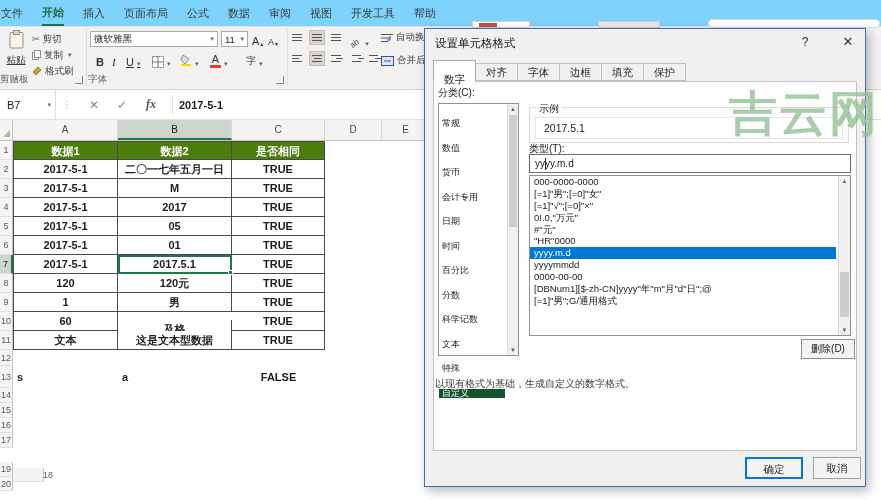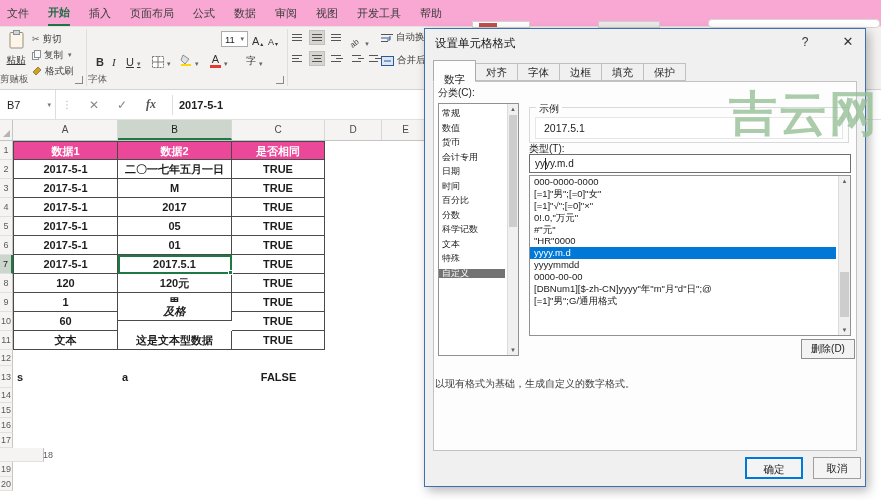--- a/index.html
+++ b/index.html
@@ -1,22 +1,22 @@
 <!DOCTYPE html>
 <html><head>
 <meta charset="utf-8">
 <style>
   html,body{margin:0;padding:0;background:#fff;}
   #app{position:relative;width:881px;height:500px;overflow:hidden;
        font-family:"Liberation Sans",sans-serif;background:#fff;color:#222;}
   #app *{box-sizing:border-box;}
 
   
-  .tabbar{position:absolute;left:0;top:0;width:881px;height:27px;background:#f9a8d4;
-          border-bottom:1px solid #e4e1df;display:flex;align-items:center;gap:19px;padding-left:7px;}
+  .tabbar{position:absolute;left:0;top:0;width:881px;height:27px;background:#7dd3fc;
+          border-bottom:1px solid #e4e1df;display:flex;align-items:center;gap:19px;padding-left:1px;}
   .rtab{font-size:11px;color:#3b3b3b;white-space:nowrap;line-height:24px;}
   .rtab.active{color:#1e6b43;font-weight:bold;border-bottom:2px solid #217346;}
 
   
   .ribbon{position:absolute;left:0;top:27px;width:881px;height:63px;background:#f3f2f1;
           border-bottom:1px solid #d5d2cf;}
   .grp{position:absolute;top:0;height:61px;}
   .gdiv{position:absolute;top:2px;width:1px;height:57px;background:#e0ddda;}
   .glabel{position:absolute;bottom:2px;left:0;right:0;text-align:left;font-size:9.5px;color:#605e5c;}
   .lnch{position:absolute;right:3px;bottom:4px;width:8px;height:8px;
@@ -59,21 +59,21 @@
         line-height:20px;border-right:1px solid #d8d8d8;}
   .chdr.selhdr{background:#ccd6cc;border-bottom:2px solid #1e7a45;color:#1a1a1a;}
   .corner{position:absolute;left:0;top:0;width:13px;height:20px;border-right:1px solid #c5c5c5;}
   .corner:after{content:"";position:absolute;right:2px;bottom:3px;width:0;height:0;
         border-left:7px solid transparent;border-bottom:7px solid #b7b5b3;}
   .rhdr{position:absolute;left:0;width:13px;background:#f5f4f3;border-right:1px solid #c5c5c5;
         border-bottom:1px solid #e0e0e0;font-size:9px;color:#5a5a5a;text-align:center;}
   .rhdr.selhdr{background:#ccd6cc;border-right:2px solid #1e7a45;color:#1a1a1a;}
   .cell{position:absolute;font-size:11px;font-weight:bold;color:#1d1d1d;text-align:center;
         overflow:hidden;white-space:nowrap;background:#fff;}
-  .cell.hdrcell{background:#ec4899;color:#fff;}
+  .cell.hdrcell{background:#4d7c0f;color:#fff;}
   .cell.loose{background:transparent;}
   .cell.alignl{text-align:left;padding-left:4px;}
   .selcell{position:absolute;border:2px solid #1e7a45;z-index:5;pointer-events:none;}
   .selcell .handle{position:absolute;right:-3px;bottom:-3px;width:5px;height:5px;background:#1e7a45;
         border:1px solid #fff;}
 
   
   .sliver{position:absolute;z-index:1;}
 
   
@@ -87,22 +87,22 @@
         background:#f0f0f0;border:1px solid #c0c0c0;border-left:none;}
   .dtab:first-child{border-left:1px solid #c0c0c0;}
   .dtab.active{height:22px;margin-top:0;padding-top:12px;background:#fdfdfd;border:1px solid #ababab;
         border-bottom:1px solid #fdfdfd;position:relative;z-index:3;}
   .dpage{position:absolute;left:8px;top:52px;width:424px;height:370px;background:#fdfdfd;
         border:1px solid #c3c3c3;z-index:2;}
   .catlabel{position:absolute;left:13px;top:57px;font-size:10px;color:#1a1a1a;z-index:3;}
   .catlist{position:absolute;left:13px;top:74px;width:81px;height:253px;background:#fff;
         border:1px solid #919191;z-index:3;}
   .citem{height:9.5px;line-height:9.5px;font-size:9px;padding-left:3px;color:#1a1a1a;
-        width:66px;margin-top:5px;white-space:nowrap;overflow:hidden;}
-  .citem.sel{background:#737373;color:#fff;}
+        width:66px;margin-top:15px;white-space:nowrap;overflow:hidden;}
+  .citem.sel{background:#14532d;color:#fff;}
   .vsb{position:absolute;top:0;right:0;width:11px;height:100%;background:#f0f0f0;border-left:1px solid #dcdcdc;}
   .vsb .up,.vsb .dn{position:absolute;left:0;width:100%;text-align:center;font-size:6px;color:#606060;height:10px;line-height:10px;}
   .vsb .up{top:0;} .vsb .dn{bottom:0;}
   .vsb .thumb{position:absolute;left:1px;width:8px;background:#cdcdcd;}
   .sgroup{position:absolute;left:104px;top:78px;width:320px;height:36px;border:1px solid #d9d9d9;z-index:3;}
   .sgroup .legend{position:absolute;left:6px;top:-6px;background:#fdfdfd;padding:0 3px;font-size:10px;color:#1a1a1a;}
   .samplebox{position:absolute;left:5px;top:9px;width:308px;height:22px;background:#fff;
         border:1px solid #e6e6e6;font-size:10.5px;color:#1a1a1a;line-height:20px;padding-left:8px;}
   .typelabel{position:absolute;left:104px;top:113px;font-size:10px;color:#1a1a1a;z-index:3;}
   .typeinput{position:absolute;left:104px;top:125px;width:322px;height:19px;background:#fff;
@@ -171,20 +171,24 @@
             <path d="M1 6 L6 1 L9 4 L4 9 Z" fill="#c9a227" stroke="#8a6d1f" stroke-width="0.8"></path>
           </svg>
         <span>格式刷</span>
       </div>
       <div class="glabel">剪贴板</div>
       <div class="lnch"></div>
     </div>
     <div class="gdiv" style="left:86px"></div>
 
     <div class="grp" style="left:88px;width:199px">
+      <div class="combob" style="left:2px;top:4px;width:128px;height:16px">
+        <span>微软雅黑</span>
+        <span class="dd">▾</span>
+      </div>
       <div class="combob" style="left:133px;top:4px;width:27px;height:16px">
         <span>11</span>
         <span class="dd">▾</span>
       </div>
       <div class="fbtn" style="left:164px;top:3px">
         <span>A</span>
           <sup style="font-size:6px">▴</sup>
       </div>
       <div class="fbtn" style="left:180px;top:3px">
         <span style="font-size:9px">A</span>
@@ -332,21 +336,21 @@
       <div class="rhdr" style="top: 274px; height: 19px; line-height: 19px;">8</div>
       <div class="rhdr" style="top: 293px; height: 19px; line-height: 19px;">9</div>
       <div class="rhdr" style="top: 312px; height: 19px; line-height: 19px;">10</div>
       <div class="rhdr" style="top: 331px; height: 19px; line-height: 19px;">11</div>
       <div class="rhdr" style="top: 350px; height: 16px; line-height: 16px;">12</div>
       <div class="rhdr" style="top: 366px; height: 22px; line-height: 22px;">13</div>
       <div class="rhdr" style="top: 388px; height: 15px; line-height: 15px;">14</div>
       <div class="rhdr" style="top: 403px; height: 15px; line-height: 15px;">15</div>
       <div class="rhdr" style="top: 418px; height: 15px; line-height: 15px;">16</div>
       <div class="rhdr" style="top: 433px; height: 15px; line-height: 15px;">17</div>
-      <div class="rhdr" style="top: 448px; height: 14px; line-height: 14px; padding-left: 43px;">18</div>
+      <div class="rhdr" style="top: 468px; height: 14px; line-height: 14px; padding-left: 43px;">18</div>
       <div class="rhdr" style="top: 462px; height: 15px; line-height: 15px;">19</div>
       <div class="rhdr" style="top: 477px; height: 14px; line-height: 14px;">20</div>
       <div class="cell hdrcell" style="left: 13px; top: 141px; width: 105px; height: 19px; line-height: 19px; border-width: 1px; border-style: solid; border-color: rgb(74, 74, 74);">数据1</div>
       <div class="cell hdrcell" style="left: 118px; top: 141px; width: 114px; height: 19px; line-height: 19px; border-right: 1px solid rgb(74, 74, 74); border-bottom: 1px solid rgb(74, 74, 74); border-top: 1px solid rgb(74, 74, 74);">数据2</div>
       <div class="cell hdrcell" style="left: 232px; top: 141px; width: 93px; height: 19px; line-height: 19px; border-right: 1px solid rgb(74, 74, 74); border-bottom: 1px solid rgb(74, 74, 74); border-top: 1px solid rgb(74, 74, 74);">是否相同</div>
       <div class="cell" style="left: 13px; top: 160px; width: 105px; height: 19px; line-height: 19px; border-right: 1px solid rgb(74, 74, 74); border-bottom: 1px solid rgb(74, 74, 74); border-left: 1px solid rgb(74, 74, 74);">2017-5-1</div>
       <div class="cell" style="left: 118px; top: 160px; width: 114px; height: 19px; line-height: 19px; border-right: 1px solid rgb(74, 74, 74); border-bottom: 1px solid rgb(74, 74, 74);">二〇一七年五月一日</div>
       <div class="cell" style="left: 232px; top: 160px; width: 93px; height: 19px; line-height: 19px; border-right: 1px solid rgb(74, 74, 74); border-bottom: 1px solid rgb(74, 74, 74);">TRUE</div>
       <div class="cell" style="left: 13px; top: 179px; width: 105px; height: 19px; line-height: 19px; border-right: 1px solid rgb(74, 74, 74); border-bottom: 1px solid rgb(74, 74, 74); border-left: 1px solid rgb(74, 74, 74);">2017-5-1</div>
       <div class="cell" style="left: 118px; top: 179px; width: 114px; height: 19px; line-height: 19px; border-right: 1px solid rgb(74, 74, 74); border-bottom: 1px solid rgb(74, 74, 74);">M</div>
@@ -363,21 +367,21 @@
       <div class="cell" style="left: 13px; top: 255px; width: 105px; height: 19px; line-height: 19px; border-right: 1px solid rgb(74, 74, 74); border-bottom: 1px solid rgb(74, 74, 74); border-left: 1px solid rgb(74, 74, 74);">2017-5-1</div>
       <div class="cell" style="left: 118px; top: 255px; width: 114px; height: 19px; line-height: 19px; border-right: 1px solid rgb(74, 74, 74); border-bottom: 1px solid rgb(74, 74, 74);">2017.5.1</div>
       <div class="cell" style="left: 232px; top: 255px; width: 93px; height: 19px; line-height: 19px; border-right: 1px solid rgb(74, 74, 74); border-bottom: 1px solid rgb(74, 74, 74);">TRUE</div>
       <div class="cell" style="left: 13px; top: 274px; width: 105px; height: 19px; line-height: 19px; border-right: 1px solid rgb(74, 74, 74); border-bottom: 1px solid rgb(74, 74, 74); border-left: 1px solid rgb(74, 74, 74);">120</div>
       <div class="cell" style="left: 118px; top: 274px; width: 114px; height: 19px; line-height: 19px; border-right: 1px solid rgb(74, 74, 74); border-bottom: 1px solid rgb(74, 74, 74);">120元</div>
       <div class="cell" style="left: 232px; top: 274px; width: 93px; height: 19px; line-height: 19px; border-right: 1px solid rgb(74, 74, 74); border-bottom: 1px solid rgb(74, 74, 74);">TRUE</div>
       <div class="cell" style="left: 13px; top: 293px; width: 105px; height: 19px; line-height: 19px; border-right: 1px solid rgb(74, 74, 74); border-bottom: 1px solid rgb(74, 74, 74); border-left: 1px solid rgb(74, 74, 74);">1</div>
       <div class="cell" style="left: 118px; top: 293px; width: 114px; height: 19px; line-height: 19px; border-right: 1px solid rgb(74, 74, 74); border-bottom: 1px solid rgb(74, 74, 74);">男</div>
       <div class="cell" style="left: 232px; top: 293px; width: 93px; height: 19px; line-height: 19px; border-right: 1px solid rgb(74, 74, 74); border-bottom: 1px solid rgb(74, 74, 74);">TRUE</div>
       <div class="cell" style="left: 13px; top: 312px; width: 105px; height: 19px; line-height: 19px; border-right: 1px solid rgb(74, 74, 74); border-bottom: 1px solid rgb(74, 74, 74); border-left: 1px solid rgb(74, 74, 74);">60</div>
-      <div class="cell" style="left: 118px; top: 302px; width: 114px; height: 19px; line-height: 19px; border-right: 1px solid rgb(74, 74, 74); border-bottom: 1px solid rgb(74, 74, 74); font-style: italic;">及格</div>
+      <div class="cell" style="left: 118px; top: 320px; width: 114px; height: 19px; line-height: 19px; border-right: 1px solid rgb(74, 74, 74); border-bottom: 1px solid rgb(74, 74, 74);">及格</div>
       <div class="cell" style="left: 232px; top: 312px; width: 93px; height: 19px; line-height: 19px; border-right: 1px solid rgb(74, 74, 74); border-bottom: 1px solid rgb(74, 74, 74);">TRUE</div>
       <div class="cell" style="left: 13px; top: 331px; width: 105px; height: 19px; line-height: 19px; border-right: 1px solid rgb(74, 74, 74); border-bottom: 1px solid rgb(74, 74, 74); border-left: 1px solid rgb(74, 74, 74);">文本</div>
       <div class="cell" style="left: 118px; top: 331px; width: 114px; height: 19px; line-height: 19px; border-right: 1px solid rgb(74, 74, 74); border-bottom: 1px solid rgb(74, 74, 74);">这是文本型数据</div>
       <div class="cell" style="left: 232px; top: 331px; width: 93px; height: 19px; line-height: 19px; border-right: 1px solid rgb(74, 74, 74); border-bottom: 1px solid rgb(74, 74, 74);">TRUE</div>
       <div class="cell loose alignl" style="left: 13px; top: 366px; width: 105px; height: 22px; line-height: 22px;">s</div>
       <div class="cell loose alignl" style="left: 118px; top: 366px; width: 114px; height: 22px; line-height: 22px;">a</div>
       <div class="cell loose" style="left: 232px; top: 366px; width: 93px; height: 22px; line-height: 22px;">FALSE</div>
       <div class="selcell" style="left: 118px; top: 255px; width: 114px; height: 19px;">
         <div class="handle"></div>
       </div>

